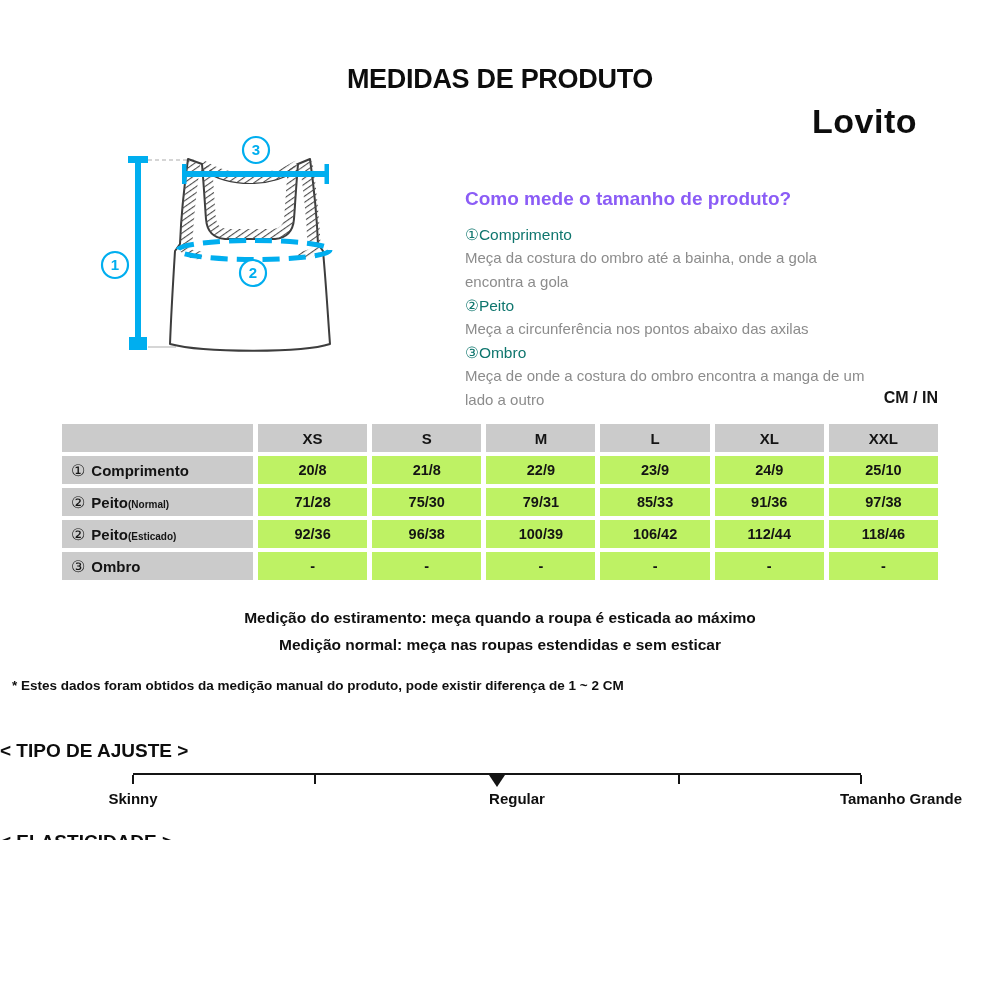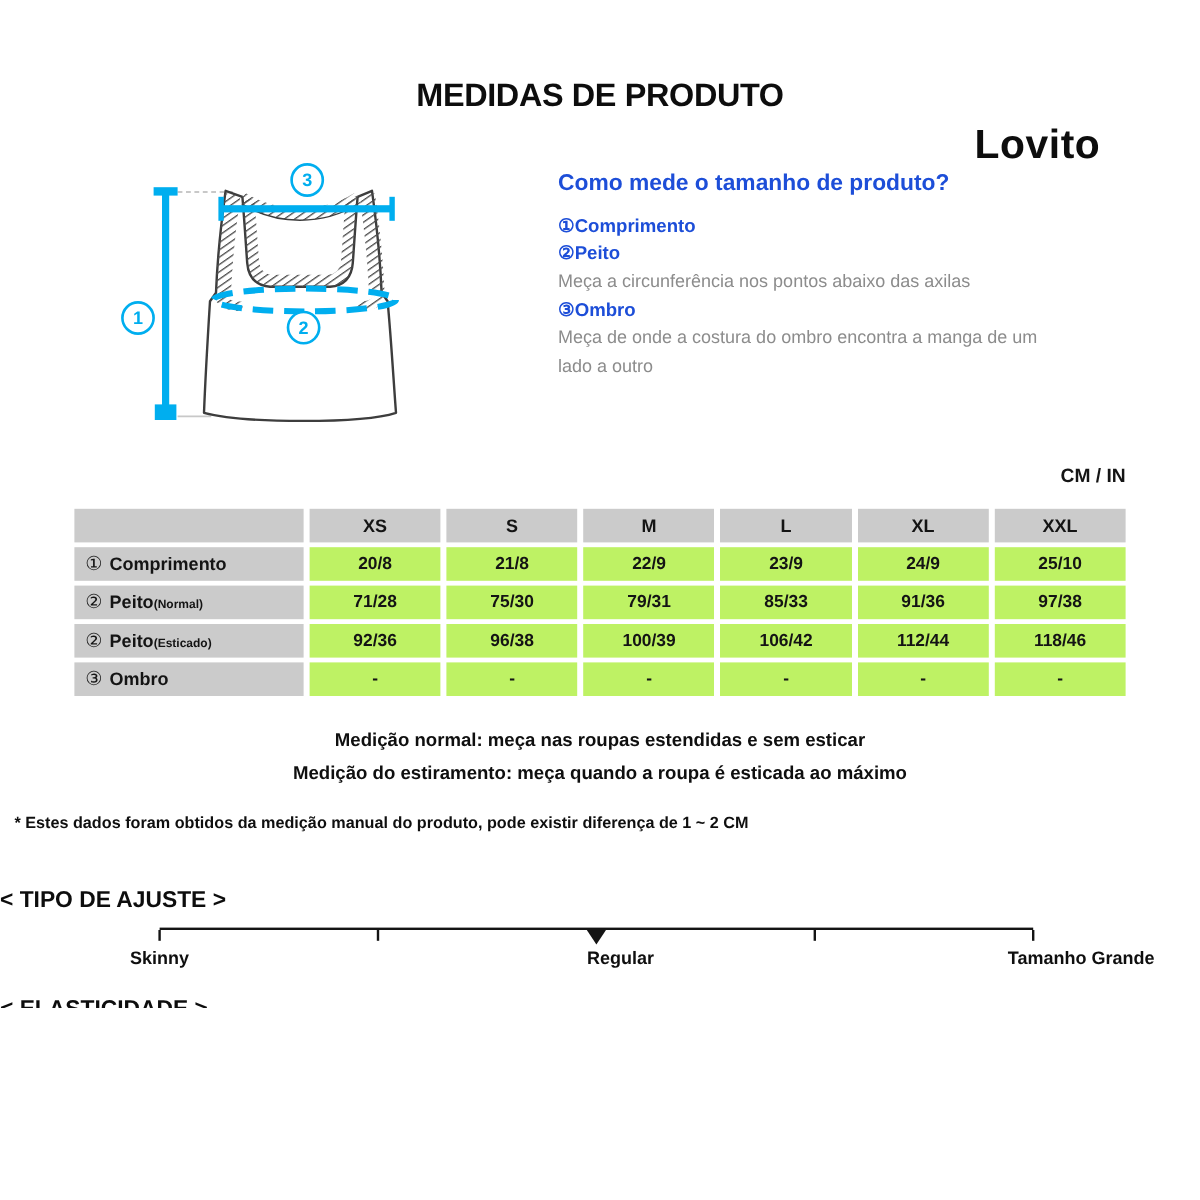--- a/index.html
+++ b/index.html
@@ -14,22 +14,22 @@
   }
   .brand{
     position:absolute;top:58px;left:812px;
     font-size:34px;font-weight:700;letter-spacing:0.5px;color:#0d0d0d;margin-top:44px;
   }
   
   .diagram{position:absolute;left:90px;top:126px;width:360px;height:258px;}
   .diagram text{font-family:"Liberation Sans", sans-serif;font-weight:700;}
   
   .howto{position:absolute;left:465px;top:142px;width:412px;}
-  .howto-title{font-size:19px;font-weight:800;margin-bottom:13px;color:#1d4ed8;}
-  .howto-name{font-size:15.5px;font-weight:700;line-height:23px;color:#1d4ed8;}
+  .howto-title{font-size:19px;font-weight:800;margin-bottom:13px;color:#8b5cf6;margin-top:46px;}
+  .howto-name{font-size:15.5px;font-weight:400;line-height:23px;color:#0f766e;}
   .howto-desc{font-size:15px;font-weight:400;line-height:24px;color:#8c8c8c;}
   
   .units{position:absolute;top:389px;right:62px;font-size:16px;font-weight:800;}
   
   .size-table{
     position:absolute;left:62px;top:424px;width:876px;
     display:grid;grid-template-columns:191px repeat(6,1fr);
     column-gap:5px;row-gap:4px;
   }
   .cell{height:28px;display:flex;align-items:center;justify-content:center;
@@ -121,20 +121,21 @@
     <g>
       <circle cx="166" cy="24" r="13" fill="#ffffff" stroke="#00aeef" stroke-width="2.2"></circle>
       <text x="166" y="29" text-anchor="middle" font-size="15" fill="#00aeef">3</text>
     </g>
   </svg>
 
   <div class="howto">
     <div class="howto-title">Como mede o tamanho de produto?</div>
 
     <div class="howto-name"><span>①</span><span>Comprimento</span></div>
+    <div class="howto-desc">Meça da costura do ombro até a bainha, onde a gola encontra a gola</div>
 
     <div class="howto-name"><span>②</span><span>Peito</span></div>
     <div class="howto-desc">Meça a circunferência nos pontos abaixo das axilas</div>
 
     <div class="howto-name"><span>③</span><span>Ombro</span></div>
     <div class="howto-desc">Meça de onde a costura do ombro encontra a manga de um lado a outro</div>
   </div>
 
   <div class="units">CM / IN</div>
 
@@ -190,22 +191,22 @@
       </div>
     <div class="cell val">-</div>
     <div class="cell val">-</div>
     <div class="cell val">-</div>
     <div class="cell val">-</div>
     <div class="cell val">-</div>
     <div class="cell val">-</div>
   </div>
 
   <div class="notes">
+    <div>Medição do estiramento: meça quando a roupa é esticada ao máximo</div>
     <div>Medição normal: meça nas roupas estendidas e sem esticar</div>
-    <div>Medição do estiramento: meça quando a roupa é esticada ao máximo</div>
   </div>
   <div class="footnote">* Estes dados foram obtidos da medição manual do produto, pode existir diferença de 1 ~ 2 CM</div>
 
   <div class="scale-title fit">&lt; TIPO DE AJUSTE &gt;</div>
   <div class="scale-line fit">
     <i class="tick" style="left:0%"></i>
     <i class="tick" style="left:25%"></i>
     <i class="tick" style="left:75%"></i>
     <i class="tick" style="left:100%"></i>
     <i class="tri" style="left:50%"></i>

